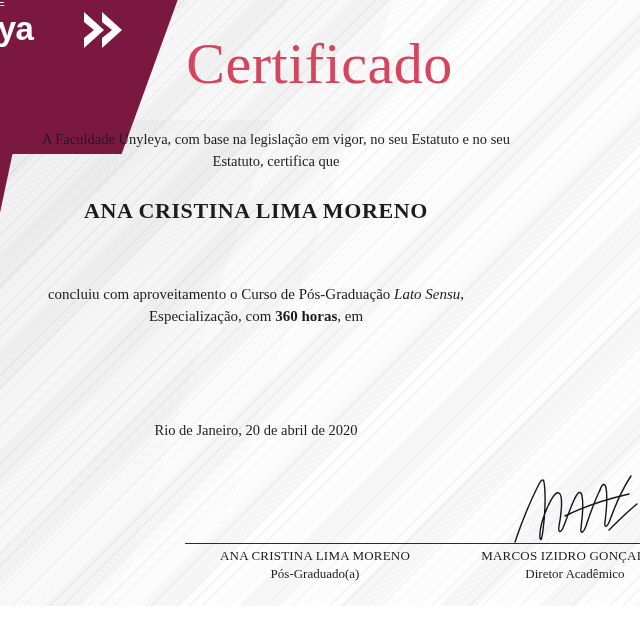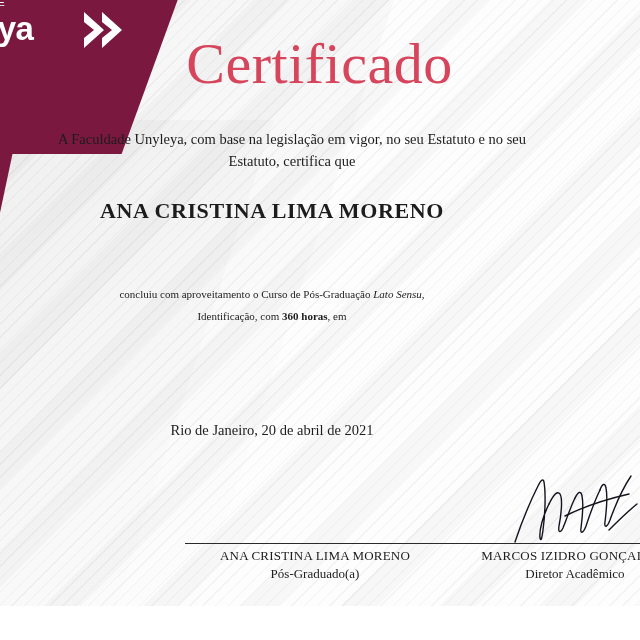--- a/index.html
+++ b/index.html
@@ -143,21 +143,21 @@
     font-family: "Liberation Serif", serif;
     font-size: 58px;
     font-weight: normal;
     letter-spacing: 0.5px;
     padding-left: 60px;
     box-sizing: border-box;
   }
 
   .body-text {
     position: absolute;
-    left: 16px;
+    left: 0;
     width: 512px;
     text-align: center;
     color: #1c1c1c;
     font-family: "Liberation Serif", serif;
   }
 
   .intro {
     top: 128px;
     font-size: 14.5px;
     line-height: 22px;
@@ -172,21 +172,21 @@
     letter-spacing: 0.6px;
   }
 
   .identification {
     top: 227px;
     font-size: 14px;
   }
 
   .course-line {
     top: 283px;
-    font-size: 11px;
+    font-size: 15px;
     line-height: 22px;
   }
 
   .course-title {
     top: 355px;
     font-size: 19px;
     font-weight: bold;
     letter-spacing: 0.4px;
   }
 
@@ -277,26 +277,26 @@
     <div>Estatuto, certifica que</div>
   </div>
 
   <div class="body-text student-name">ANA CRISTINA LIMA MORENO</div>
 
   <div class="body-text course-line">
     <div>
       <span>concluiu com aproveitamento o Curso de Pós-Graduação </span><span class="italic">Lato Sensu</span><span>,</span>
     </div>
     <div>
-      <span>Identificação, com </span><span class="bold">360 horas</span><span>, em</span>
+      <span>Especialização, com </span><span class="bold">360 horas</span><span>, em</span>
     </div>
   </div>
 
 
-  <div class="body-text place-date">Rio de Janeiro, 20 de abril de 2021</div>
+  <div class="body-text place-date">Rio de Janeiro, 20 de abril de 2020</div>
 
   <div class="signature-mark">
     <svg width="140" height="90" viewBox="0 0 140 90" xmlns="http://www.w3.org/2000/svg">
       <g fill="none" stroke="#14141e" stroke-width="1.4" stroke-linecap="round" stroke-linejoin="round">
         <path d="M10 78 C18 54, 26 36, 33 22 C36 16, 38 14, 39 18 C41 30, 40 52, 38 66 C37 74, 36 78, 35 74 C34 66, 38 52, 44 40"></path>
         <path d="M44 40 C48 32, 52 26, 55 30 C58 35, 56 52, 54 62 C53 68, 55 70, 58 64 C62 54, 66 42, 70 34"></path>
         <path d="M70 34 C73 28, 76 26, 77 32 C79 42, 77 56, 76 64 C75 70, 78 70, 81 62 C85 50, 90 36, 95 26"></path>
         <path d="M95 26 C97 20, 100 18, 101 24 C103 34, 101 50, 100 58 C99 64, 102 64, 105 56 C110 42, 118 24, 126 12"></path>
         <path d="M60 52 C76 44, 98 36, 124 30"></path>
         <path d="M104 66 C112 58, 122 48, 132 40"></path>

